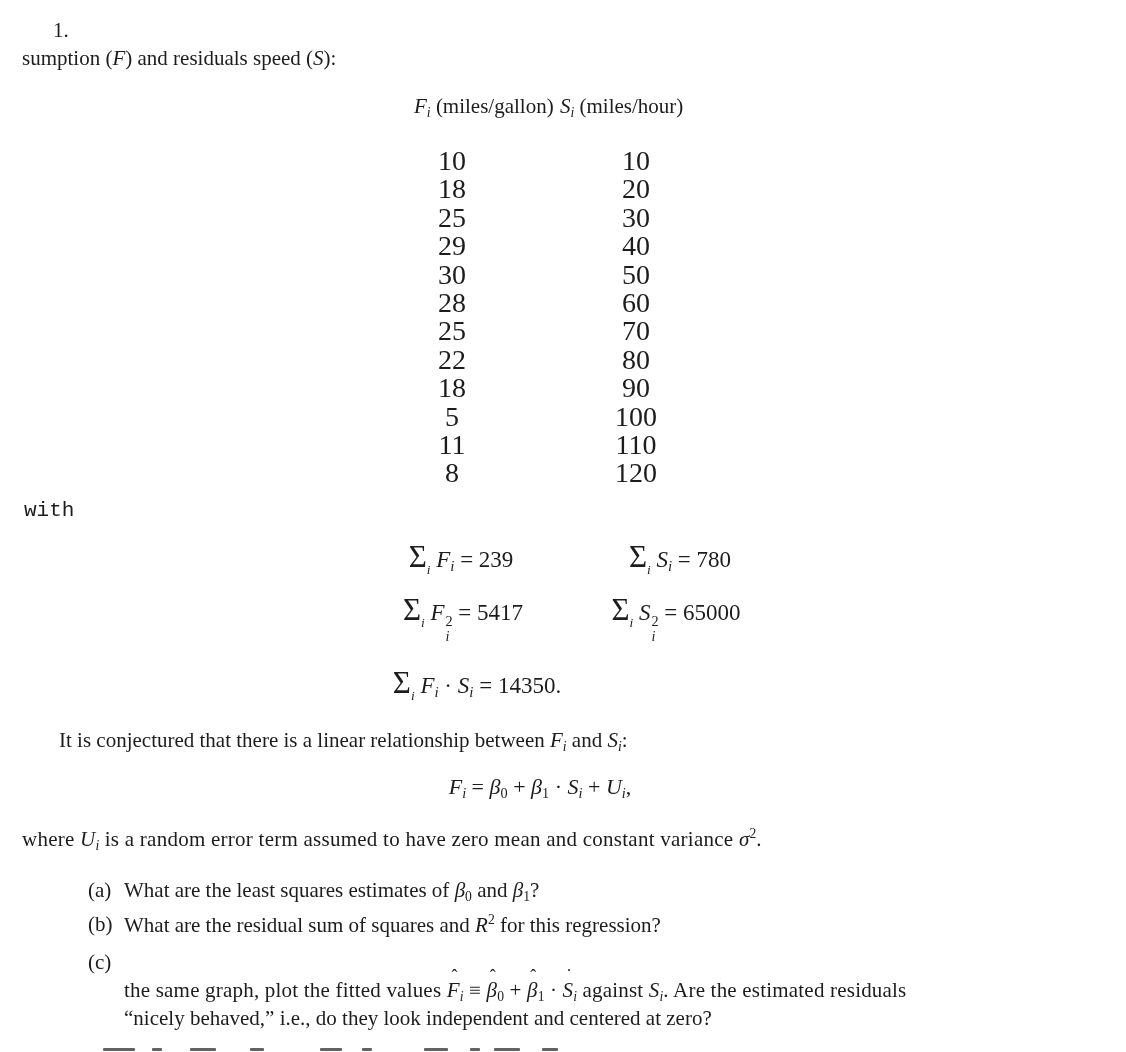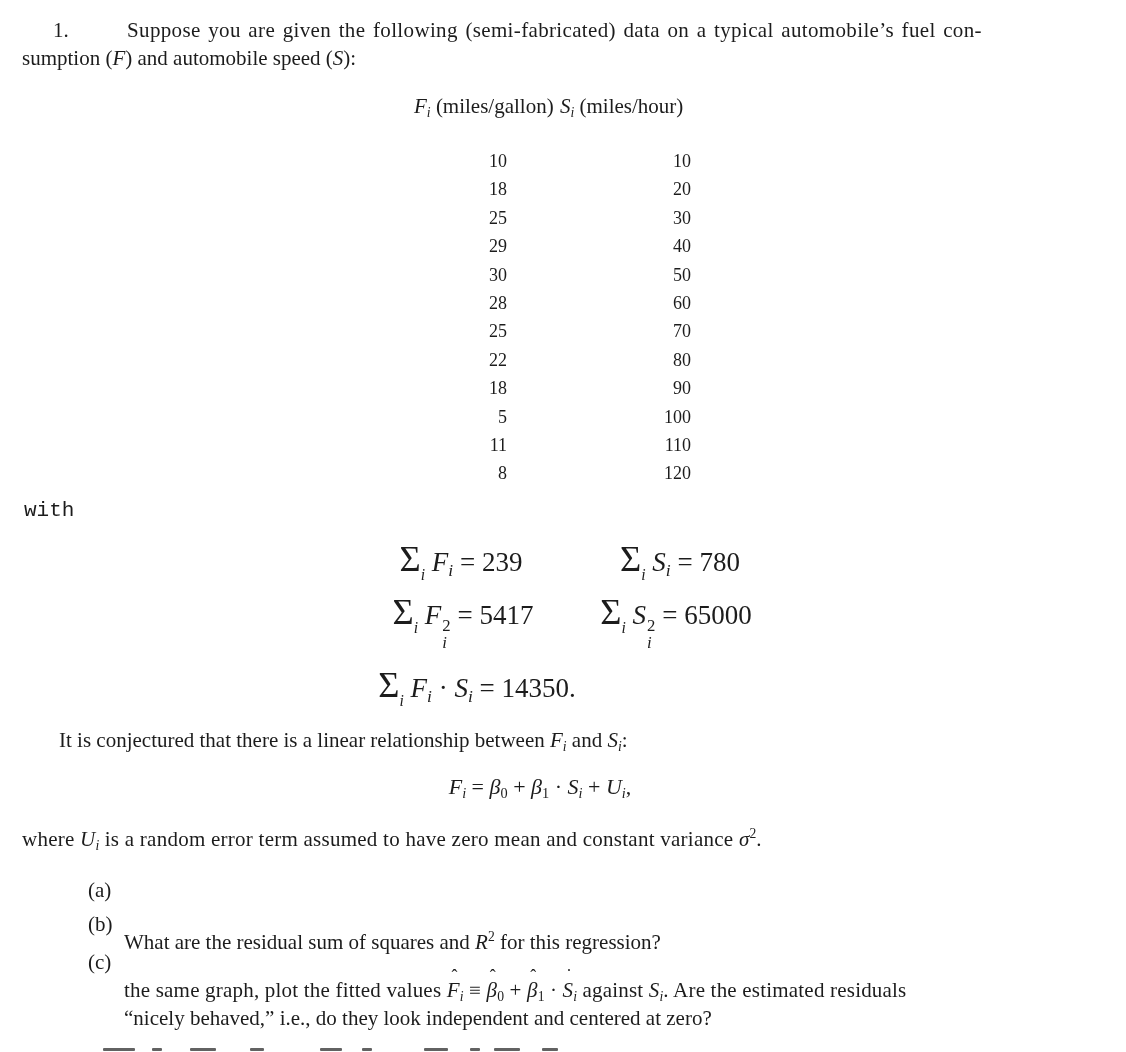--- a/index.html
+++ b/index.html
@@ -2,22 +2,22 @@
 <html><head>
 <meta charset="utf-8">
 <style>
   html,body{margin:0;padding:0;background:#ffffff;}
   .page{
     position:relative;width:1126px;height:1052px;overflow:hidden;
     background:#ffffff;color:#1c1c1c;
     font-family:"Liberation Serif","DejaVu Serif",serif;
   }
   .line{position:absolute;white-space:nowrap;font-size:21px;line-height:1.25;}
-  .eq{position:absolute;white-space:nowrap;font-size:27px;line-height:1.3;transform:translateX(-50%);}
-  .num-col{position:absolute;width:110px;text-align:right;font-size:18px;line-height:28.4px;}
+  .eq{position:absolute;white-space:nowrap;font-size:23px;line-height:1.3;transform:translateX(-50%);}
+  .num-col{position:absolute;width:110px;text-align:center;font-size:28px;line-height:28.4px;}
   .num-col div{white-space:nowrap;}
 
   
   .seg-i{font-style:italic;}
   .seg-sub{font-style:italic;font-size:0.65em;vertical-align:-0.30em;letter-spacing:0;}
   .seg-subn{font-size:0.65em;vertical-align:-0.30em;letter-spacing:0;}
   .seg-sup{font-size:0.65em;vertical-align:0.55em;letter-spacing:0;}
   .seg-sig{font-size:1.35em;line-height:1;}
   .seg-sigsub{font-style:italic;font-size:0.58em;vertical-align:-0.55em;}
   .seg-hat{font-style:italic;position:relative;display:inline-block;}
@@ -34,22 +34,21 @@
 
   
   .cut{position:absolute;top:1048px;height:3px;background:#3b3b3b;border-radius:1px;opacity:.8;}
 </style>
 </head>
 <body>
 
 <div class="page">
 
   <span class="line" style="left:53px;top:17px;">1.</span>
-  <div class="line" style="left:127px;top:17px;letter-spacing:0.35px;word-spacing:2px;">Suppose you are given the following (semi-fabricated) data on a typical automobile’s fuel con-</div>
-  <div class="line" style="left:22px;top:45px;"><span>sumption (</span><span class="seg-i">F</span><span>) and automobile speed (</span><span class="seg-i">S</span><span>):</span></div>
+  <div class="line" style="left:22px;top:45px;"><span>sumption (</span><span class="seg-i">F</span><span>) and residuals speed (</span><span class="seg-i">S</span><span>):</span></div>
 
   <div class="line" style="left:370px;top:93px;margin-left:44px;"><span class="seg-i">F</span><span class="seg-sub">i</span><span> (miles/gallon)</span></div>
   <div class="line" style="left:560px;top:93px;"><span class="seg-i">S</span><span class="seg-sub">i</span><span> (miles/hour)</span></div>
   <div class="num-col" style="left:397px;top:147px;">
       <div>10</div>
       <div>18</div>
       <div>25</div>
       <div>29</div>
       <div>30</div>
       <div>28</div>
@@ -87,23 +86,24 @@
         <span class="stk-top">2</span>
         <span class="stk-bot">i</span>
       </span><span> = 65000</span></div>
   <div class="eq" style="left:477px;top:647px;margin-top:20px;"><span class="seg-sig">Σ</span><span class="seg-sigsub">i</span><span> </span><span class="seg-i">F</span><span class="seg-sub">i</span><span> · </span><span class="seg-i">S</span><span class="seg-sub">i</span><span> = 14350.</span></div>
 
   <div class="line" style="left:59px;top:727px;"><span>It is conjectured that there is a linear relationship between </span><span class="seg-i">F</span><span class="seg-sub">i</span><span> and </span><span class="seg-i">S</span><span class="seg-sub">i</span><span>:</span></div>
   <div class="eq" style="left:540px;top:773px;font-size:22px;"><span class="seg-i">F</span><span class="seg-sub">i</span><span> = </span><span class="seg-i">β</span><span class="seg-subn">0</span><span> + </span><span class="seg-i">β</span><span class="seg-subn">1</span><span> · </span><span class="seg-i">S</span><span class="seg-sub">i</span><span> + </span><span class="seg-i">U</span><span class="seg-sub">i</span><span>,</span></div>
   <div class="line" style="left:22px;top:825px;letter-spacing:0.25px;"><span>where </span><span class="seg-i">U</span><span class="seg-sub">i</span><span> is a random error term assumed to have zero mean and constant variance </span><span class="seg-i">σ</span><span class="seg-sup">2</span><span>.</span></div>
 
   <span class="line" style="left:88px;top:877px;">(a)</span>
+  <div class="line" style="left:124px;top:877px;"><span>What are the least squares estimates of </span><span class="seg-i">β</span><span class="seg-subn">0</span><span> and </span><span class="seg-i">β</span><span class="seg-subn">1</span><span>?</span></div>
 
   <span class="line" style="left:88px;top:911px;">(b)</span>
-  <div class="line" style="left:124px;top:911px;margin-top:17px;"><span>What are the residual sum of squares and </span><span class="seg-i">R</span><span class="seg-sup">2</span><span> for this regression?</span></div>
+  <div class="line" style="left:124px;top:911px;"><span>What are the residual sum of squares and </span><span class="seg-i">R</span><span class="seg-sup">2</span><span> for this regression?</span></div>
 
   <span class="line" style="left:88px;top:949px;">(c)</span>
   <div class="line" style="left:124px;top:977px;letter-spacing:0.2px;"><span>the same graph, plot the fitted values </span><span class="seg-hat">F<span class="seg-mark">ˆ</span></span><span class="seg-sub">i</span><span> ≡ </span><span class="seg-hat">β<span class="seg-mark">ˆ</span></span><span class="seg-subn">0</span><span> + </span><span class="seg-hat">β<span class="seg-mark">ˆ</span></span><span class="seg-subn">1</span><span> · </span><span class="seg-hat">S<span class="seg-mark">˙</span></span><span class="seg-sub">i</span><span> against </span><span class="seg-i">S</span><span class="seg-sub">i</span><span>. Are the estimated residuals</span></div>
   <div class="line" style="left:124px;top:1005px;"><span>“nicely behaved,” i.e., do they look independent and centered at zero?</span></div>
 
   <div>
     <span class="cut" style="left:103px;width:32px;"></span>
     <span class="cut" style="left:152px;width:10px;"></span>
     <span class="cut" style="left:190px;width:26px;"></span>
     <span class="cut" style="left:250px;width:14px;"></span>

